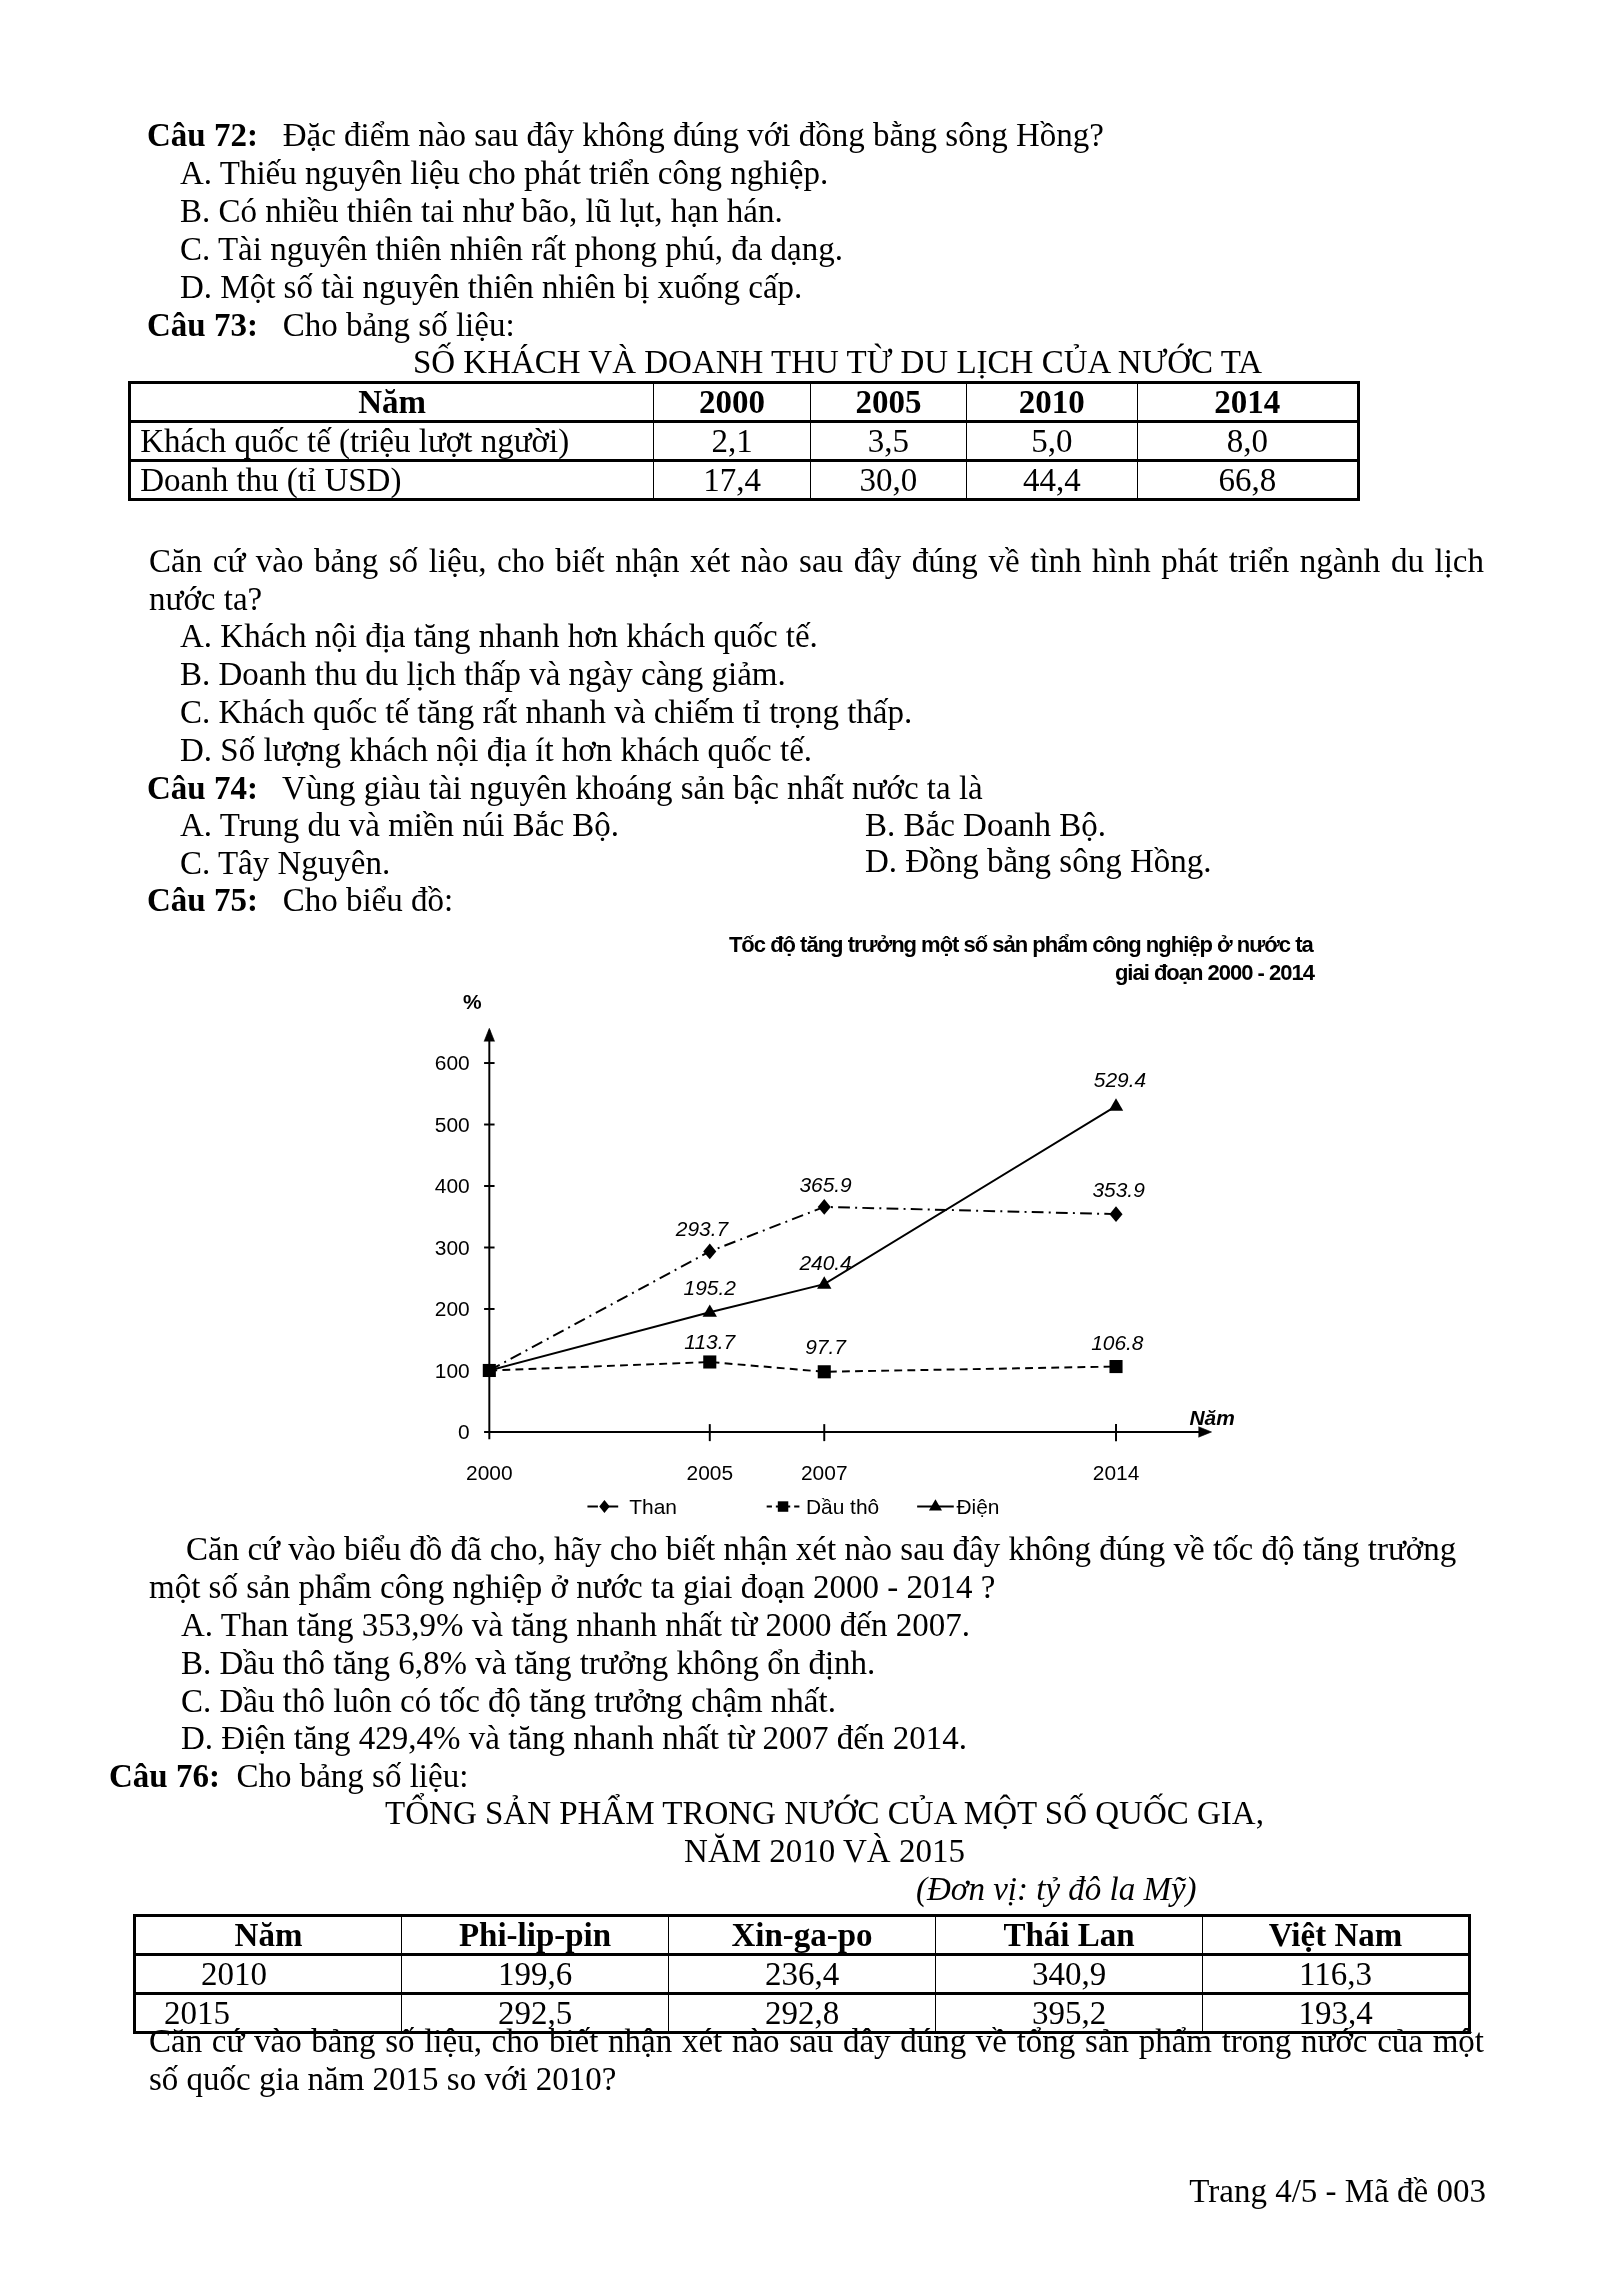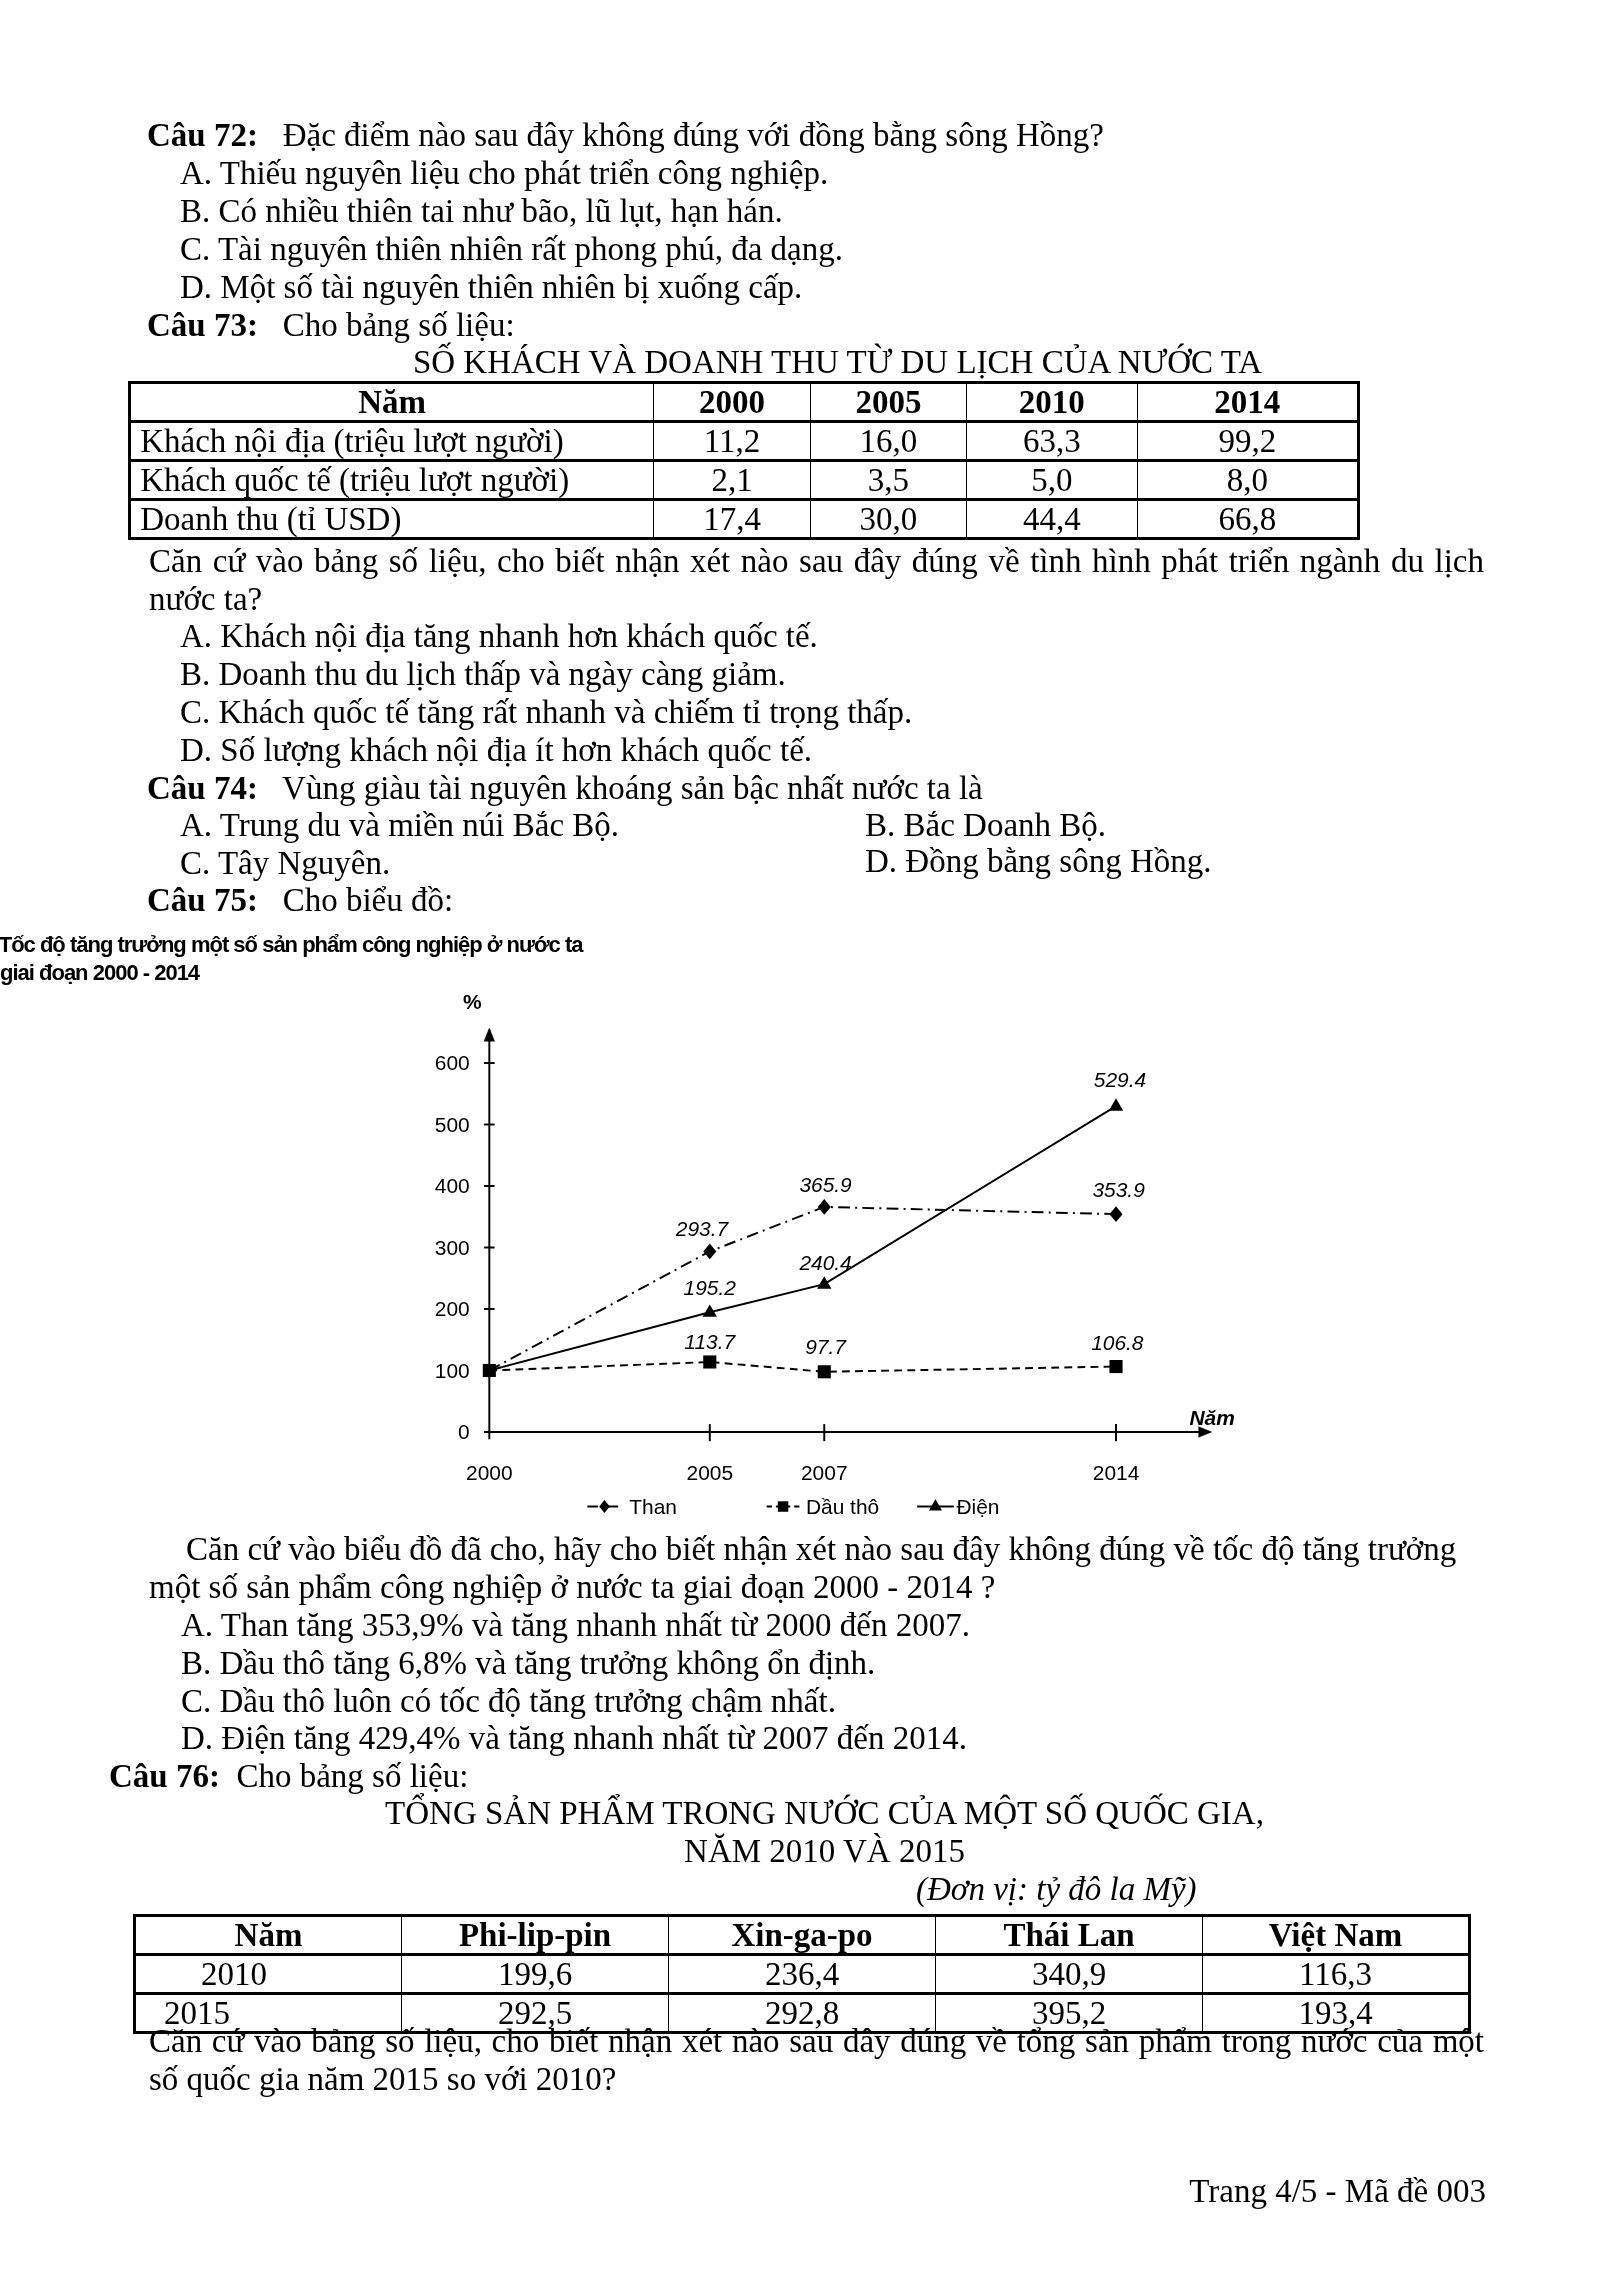--- a/index.html
+++ b/index.html
@@ -9,21 +9,21 @@
   .b { font-weight:normal;margin-top:24px; }
   .qlabel { font-weight:bold; }
   .centered { position:absolute; left:0; width:100%; text-align:center; font-size:33px; line-height:38px; white-space:nowrap; }
   table.data { position:absolute; border-collapse:collapse; font-size:33px; }
   table.data td, table.data th { border:1.3px solid #000; padding:0 9.2px; height:36px; line-height:36px; white-space:nowrap; }
   table.data tr + tr td, table.data tr + tr th { border-top:3.9px solid #000; }
   table.data { border:3.3px solid #000; }
   table.data th { font-weight:bold; text-align:center; }
   table.data td.num { text-align:center; }
   table.data td.lbl { text-align:left; }
-  .chart-title { position:absolute; left:0; width:1314px; text-align:left;
+  .chart-title { position:absolute; left:0; width:1314px; text-align:right;
                  font-family:"Liberation Sans", "DejaVu Sans", sans-serif; font-weight:bold;
                  font-size:22px; letter-spacing:-1px; line-height:27.5px; }
   svg text { font-family:"Liberation Sans", "DejaVu Sans", sans-serif; }
   .footer { position:absolute; right:137px; top:2172px; font-size:33px; line-height:38px; }
 </style>
 </head>
 <body>
 
 <div class="line" style="left:147px; top:116px;">
   <span class="qlabel">Câu 72:</span>&nbsp;&nbsp;
@@ -41,27 +41,20 @@
 <div class="centered" style="top:343px; left:26px;">SỐ KHÁCH VÀ DOANH THU TỪ DU LỊCH CỦA NƯỚC TA</div>
 
 <table class="data" style="left:128px; top:381px; width:1232px;">
   <tbody>
       <tr>
     <th style="width:504px;">Năm</th>
     <th style="width:137px;">2000</th>
     <th style="width:137px;">2005</th>
     <th style="width:151px;">2010</th>
     <th>2014</th>
-  </tr>
-  <tr>
-    <td class="lbl">Khách nội địa (triệu lượt người)</td>
-    <td class="num">11,2</td>
-    <td class="num">16,0</td>
-    <td class="num">63,3</td>
-    <td class="num">99,2</td>
   </tr>
   <tr>
     <td class="lbl">Khách quốc tế (triệu lượt người)</td>
     <td class="num">2,1</td>
     <td class="num">3,5</td>
     <td class="num">5,0</td>
     <td class="num">8,0</td>
   </tr>
   <tr>
     <td class="lbl">Doanh thu (tỉ USD)</td>

